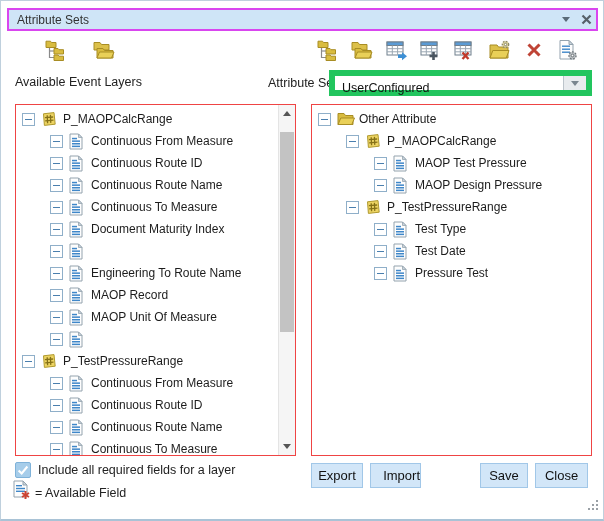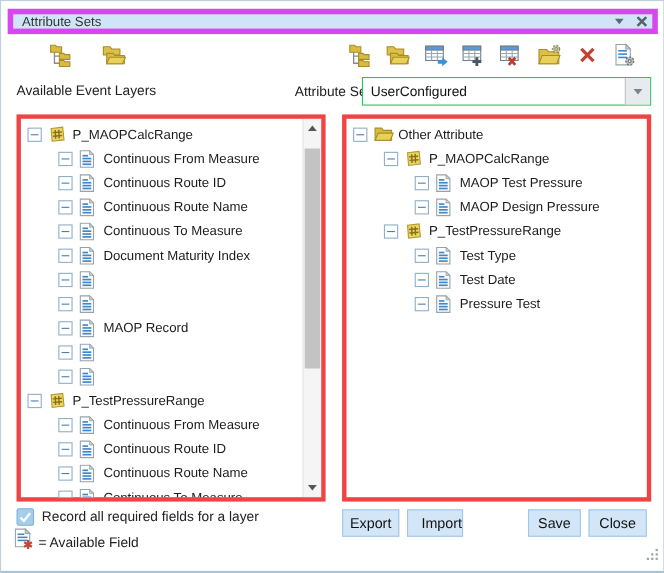--- a/index.html
+++ b/index.html
@@ -7,40 +7,40 @@
   body { font-family:"Liberation Sans", sans-serif; }
 
   .window {
     position:relative; width:604px; height:521px; background:#ffffff;
     border:1px solid #bfd0dd; border-bottom:2px solid #a9c3d6; overflow:hidden;
   }
 
   
   .titlebar {
     position:absolute; left:6px; top:7px; width:591px; height:23px;
-    background:#cfe5f7; border:5px solid #d946ef; display:flex; align-items:center;
+    background:#cfe5f7; border:2px solid #d946ef; display:flex; align-items:center;
   }
   .titlebar .title { font-size:12px; color:#333; padding-left:8px; flex:1; }
   .tb-btn { width:20px; height:19px; display:flex; align-items:center; justify-content:center; cursor:default; }
   .collapse-arrow { width:0; height:0; border-left:4px solid transparent; border-right:4px solid transparent; border-top:5px solid #5a6a78; }
 
   
   .tool-btn { position:absolute; width:26px; height:26px; top:36px; display:flex; align-items:center; justify-content:center; }
 
   
   .section-label { position:absolute; font-size:12.5px; color:#222; white-space:nowrap; }
 
   
-  .dropdown { position:absolute; left:328px; top:69px; width:263px; height:26px; border:1px solid #22c55e; background:#fff; }
+  .dropdown { position:absolute; left:328px; top:69px; width:263px; height:26px; border:6px solid #22c55e; background:#fff; }
   .dropdown .value { font-size:12.5px; color:#111; padding:5px 0 0 7px; display:block; }
   .dd-btn { position:absolute; right:0; top:0; bottom:0; width:23px; background:#e8ebee; border-left:1px solid #bcc4cb; display:flex; align-items:center; justify-content:center; }
   .dd-arrow { width:0; height:0; border-left:4px solid transparent; border-right:4px solid transparent; border-top:5px solid #7a868f; }
 
   
-  .tree-panel { position:absolute; top:103px; width:281px; height:352px; background:#fff; border:4px solid #ef4444; overflow:hidden; padding-top:3px; }
+  .tree-panel { position:absolute; top:103px; width:281px; height:352px; background:#fff; border:1px solid #ef4444; overflow:hidden; padding-top:3px; }
   .tree-panel.left { left:14px; }
   .tree-panel.right { left:310px; }
 
   .tree-row { display:flex; align-items:center; height:22px; white-space:nowrap; }
   .tree-row.lvl0 { padding-left:6px; }
   .tree-row.lvl1 { padding-left:34px; }
   .tree-row.lvl2 { padding-left:62px; }
   .expander { position:relative; flex:0 0 13px; width:13px; height:13px; border:1px solid #8fafc9; background:#fff; margin-right:6px; }
   .expander::after { content:""; position:absolute; left:2px; right:2px; top:5px; height:1px; background:#4a7fae; }
   .node-icon { flex:0 0 18px; width:18px; height:17px; margin-right:4px; display:flex; align-items:center; }
@@ -312,20 +312,21 @@
             <path d="M1 1 H9.5 L13 4.5 V16 H1 Z" fill="#fdfdfd" stroke="#94a3ae"></path>
             <path d="M9.5 1 L13 4.5 H9.5 Z" fill="#ccd6dd" stroke="#94a3ae" stroke-width="0.8"></path>
             <g fill="#3f87c9">
               <rect x="3" y="4.8" width="5" height="1.5"></rect>
               <rect x="3" y="7.4" width="8" height="1.5"></rect>
               <rect x="3" y="10" width="8" height="1.5"></rect>
               <rect x="3" y="12.6" width="8" height="1.5"></rect>
             </g>
           </svg>
         </span>
+        <span class="node-label">Engineering To Route Name</span>
       </div>
       <div class="tree-row lvl1">
         <span class="expander"></span>
         <span class="node-icon">
           <svg width="14" height="17" viewBox="0 0 14 17">
             <path d="M1 1 H9.5 L13 4.5 V16 H1 Z" fill="#fdfdfd" stroke="#94a3ae"></path>
             <path d="M9.5 1 L13 4.5 H9.5 Z" fill="#ccd6dd" stroke="#94a3ae" stroke-width="0.8"></path>
             <g fill="#3f87c9">
               <rect x="3" y="4.8" width="5" height="1.5"></rect>
               <rect x="3" y="7.4" width="8" height="1.5"></rect>
@@ -343,20 +344,21 @@
             <path d="M1 1 H9.5 L13 4.5 V16 H1 Z" fill="#fdfdfd" stroke="#94a3ae"></path>
             <path d="M9.5 1 L13 4.5 H9.5 Z" fill="#ccd6dd" stroke="#94a3ae" stroke-width="0.8"></path>
             <g fill="#3f87c9">
               <rect x="3" y="4.8" width="5" height="1.5"></rect>
               <rect x="3" y="7.4" width="8" height="1.5"></rect>
               <rect x="3" y="10" width="8" height="1.5"></rect>
               <rect x="3" y="12.6" width="8" height="1.5"></rect>
             </g>
           </svg>
         </span>
+        <span class="node-label">MAOP Unit Of Measure</span>
       </div>
       <div class="tree-row lvl1">
         <span class="expander"></span>
         <span class="node-icon">
           <svg width="14" height="17" viewBox="0 0 14 17">
             <path d="M1 1 H9.5 L13 4.5 V16 H1 Z" fill="#fdfdfd" stroke="#94a3ae"></path>
             <path d="M9.5 1 L13 4.5 H9.5 Z" fill="#ccd6dd" stroke="#94a3ae" stroke-width="0.8"></path>
             <g fill="#3f87c9">
               <rect x="3" y="4.8" width="5" height="1.5"></rect>
               <rect x="3" y="7.4" width="8" height="1.5"></rect>
@@ -577,21 +579,21 @@
         </span>
         <span class="node-label">Pressure Test</span>
       </div>
     </div>
 
   <div class="checkbox">
     <svg width="14" height="14" viewBox="0 0 16 16">
         <polyline points="3,8.5 6.5,12 13,4" fill="none" stroke="#ffffff" stroke-width="2.4"></polyline>
       </svg>
   </div>
-  <span class="footer-label" style="left:37px; top:462px;">Record all required fields for a layer</span>
+  <span class="footer-label" style="left:37px; top:462px;">Include all required fields for a layer</span>
 
   <span class="req-icon">
     <svg width="18" height="20" viewBox="0 0 18 20">
       <path d="M1 1 H10 L14 5 V17 H1 Z" fill="#fdfdfd" stroke="#94a3ae"></path>
       <path d="M10 1 L14 5 H10 Z" fill="#ccd6dd" stroke="#94a3ae"></path>
       <g fill="#3f87c9">
           <rect x="3" y="5" width="6" height="1.4"></rect>
           <rect x="3" y="7.8" width="9" height="1.4"></rect>
           <rect x="3" y="10.6" width="9" height="1.4"></rect>
         </g>

